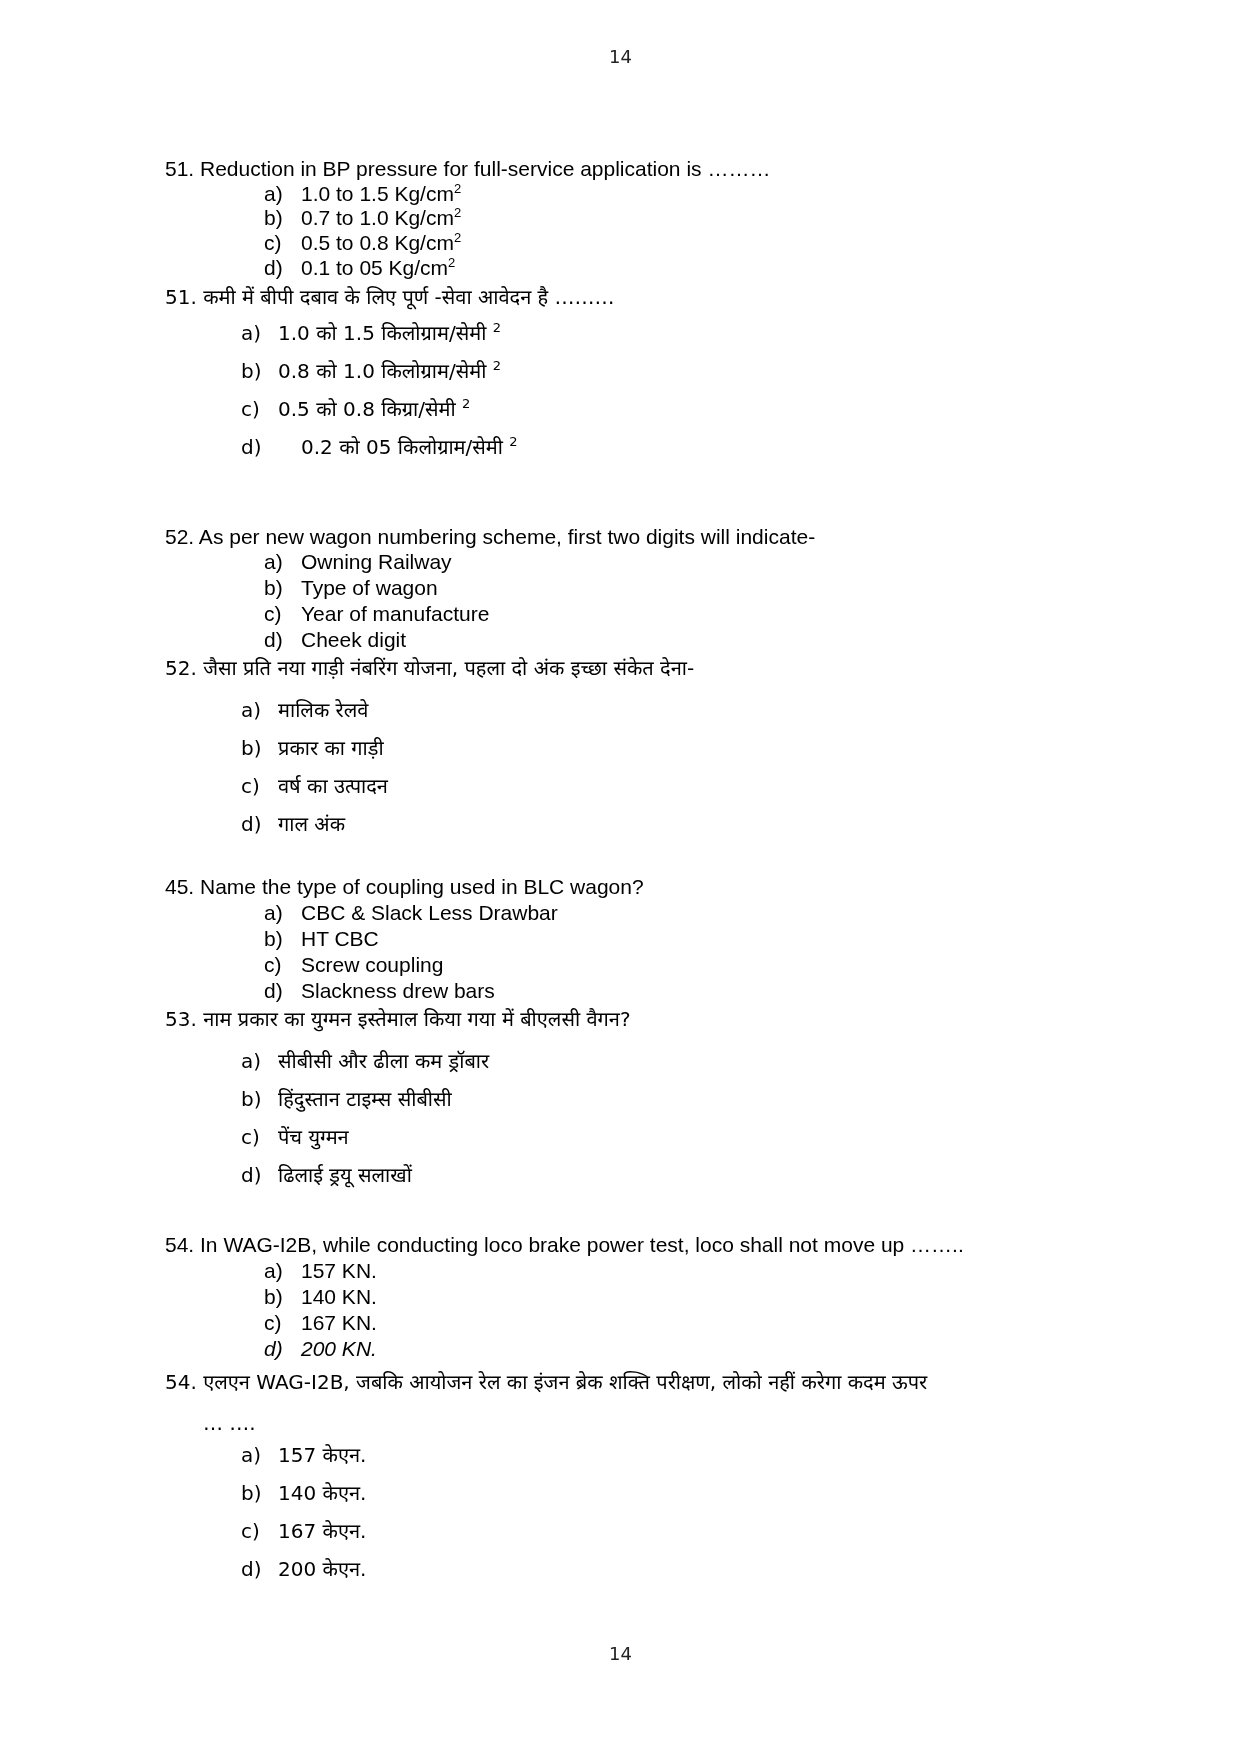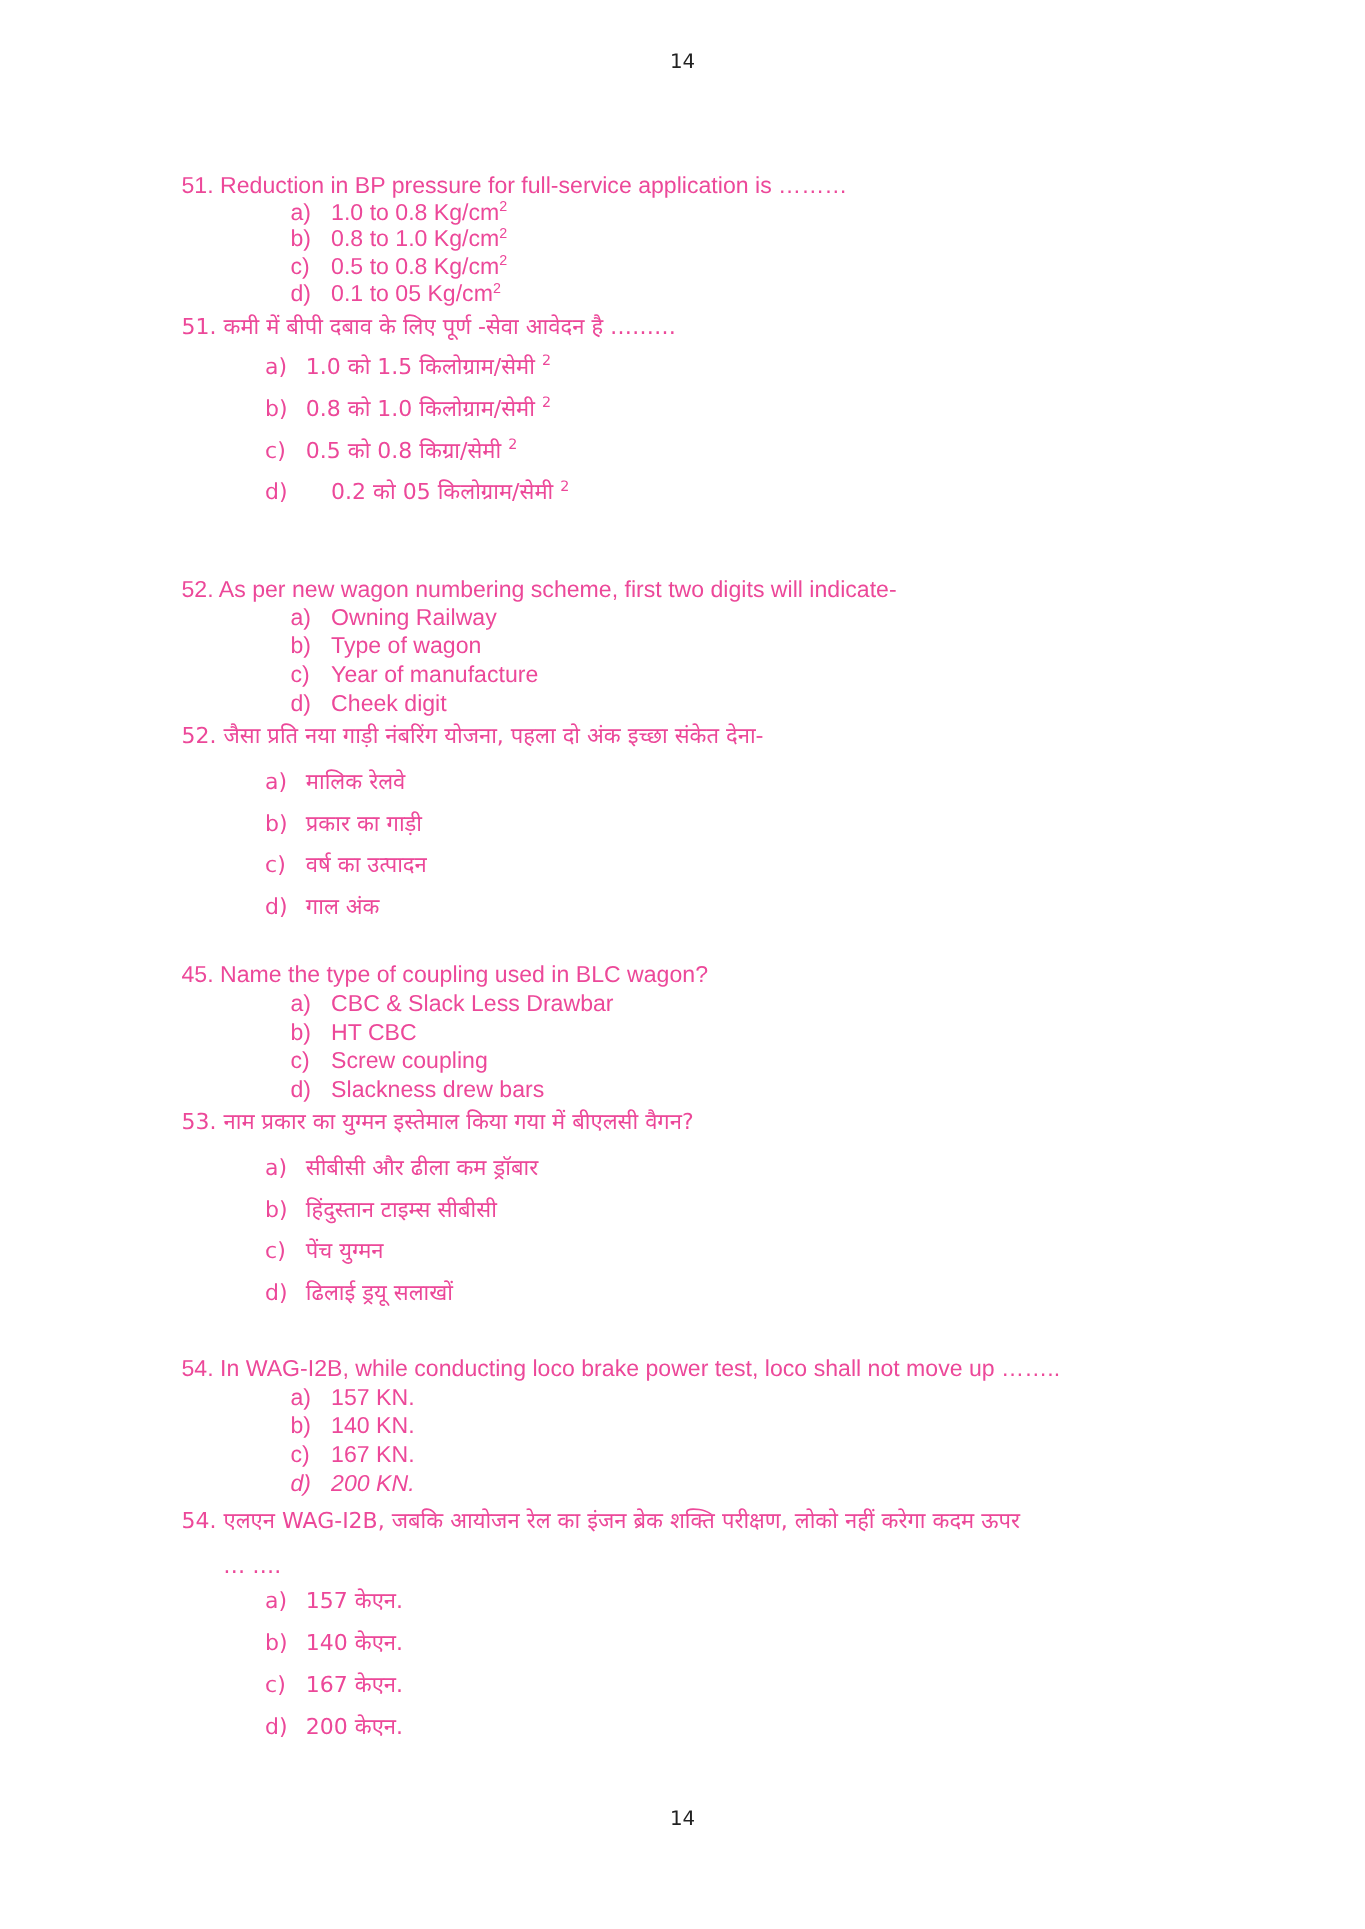--- a/index.html
+++ b/index.html
@@ -1,34 +1,34 @@
 <!DOCTYPE html>
 <html><head>
   <meta charset="utf-8">
   <style>
     html, body { margin: 0; padding: 0; background: #ffffff; }
     body { width: 1241px; height: 1754px; position: relative; overflow: hidden; color: #111; }
     .page-num { position: absolute; left: 0; width: 1241px; text-align: center; font-family: "DejaVu Sans", sans-serif; font-size: 18px; color: #222; }
-    .line { position: absolute; white-space: nowrap; font-family: "Liberation Sans", sans-serif; font-size: 21px; line-height: 26px; color: #ec4899; }
+    .line { position: absolute; white-space: nowrap; font-family: "Liberation Sans", sans-serif; font-size: 21px; line-height: 26px; color: #000000; }
     .q { left: 165px; }
     .opt-en { left: 264px; }
     .opt-hi { left: 241px; }
     .lbl { display: inline-block; width: 37px; }
     .lbl-wide { display: inline-block; width: 60px; }
     .hi { font-family: "DejaVu Sans", sans-serif; font-size: 20px; }
     sup { font-size: 13px; vertical-align: 8px; line-height: 0; }
   </style>
 </head>
 <body>
 
 <div class="page-num" style="top:46px;">14</div>
 
 <div class="line q" style="top:156px;">51. Reduction in BP pressure for full-service application is ………</div>
-<div class="line opt-en" style="top:181px;"><span class="lbl">a)</span><span>1.0 to 0.8 Kg/cm</span><sup>2</sup></div>
-<div class="line opt-en" style="top:205px;"><span class="lbl">b)</span><span>0.8 to 1.0 Kg/cm</span><sup>2</sup></div>
+<div class="line opt-en" style="top:181px;"><span class="lbl">a)</span><span>1.0 to 1.5 Kg/cm</span><sup>2</sup></div>
+<div class="line opt-en" style="top:205px;"><span class="lbl">b)</span><span>0.7 to 1.0 Kg/cm</span><sup>2</sup></div>
 <div class="line opt-en" style="top:230px;"><span class="lbl">c)</span><span>0.5 to 0.8 Kg/cm</span><sup>2</sup></div>
 <div class="line opt-en" style="top:255px;"><span class="lbl">d)</span><span>0.1 to 05 Kg/cm</span><sup>2</sup></div>
 
 <div class="line q hi" style="top:284px;">51. कमी में बीपी दबाव के लिए पूर्ण -सेवा आवेदन है ………</div>
 <div class="line opt-hi hi" style="top:320px;"><span class="lbl">a)</span><span>1.0 को 1.5 किलोग्राम/सेमी </span><sup>2</sup></div>
 <div class="line opt-hi hi" style="top:358px;"><span class="lbl">b)</span><span>0.8 को 1.0 किलोग्राम/सेमी </span><sup>2</sup></div>
 <div class="line opt-hi hi" style="top:396px;"><span class="lbl">c)</span><span>0.5 को 0.8 किग्रा/सेमी </span><sup>2</sup></div>
 <div class="line opt-hi hi" style="top:434px;"><span class="lbl-wide">d)</span><span>0.2 को 05 किलोग्राम/सेमी </span><sup>2</sup></div>
 
 <div class="line q" style="top:524px;">52. As per new wagon numbering scheme, first two digits will indicate-</div>

